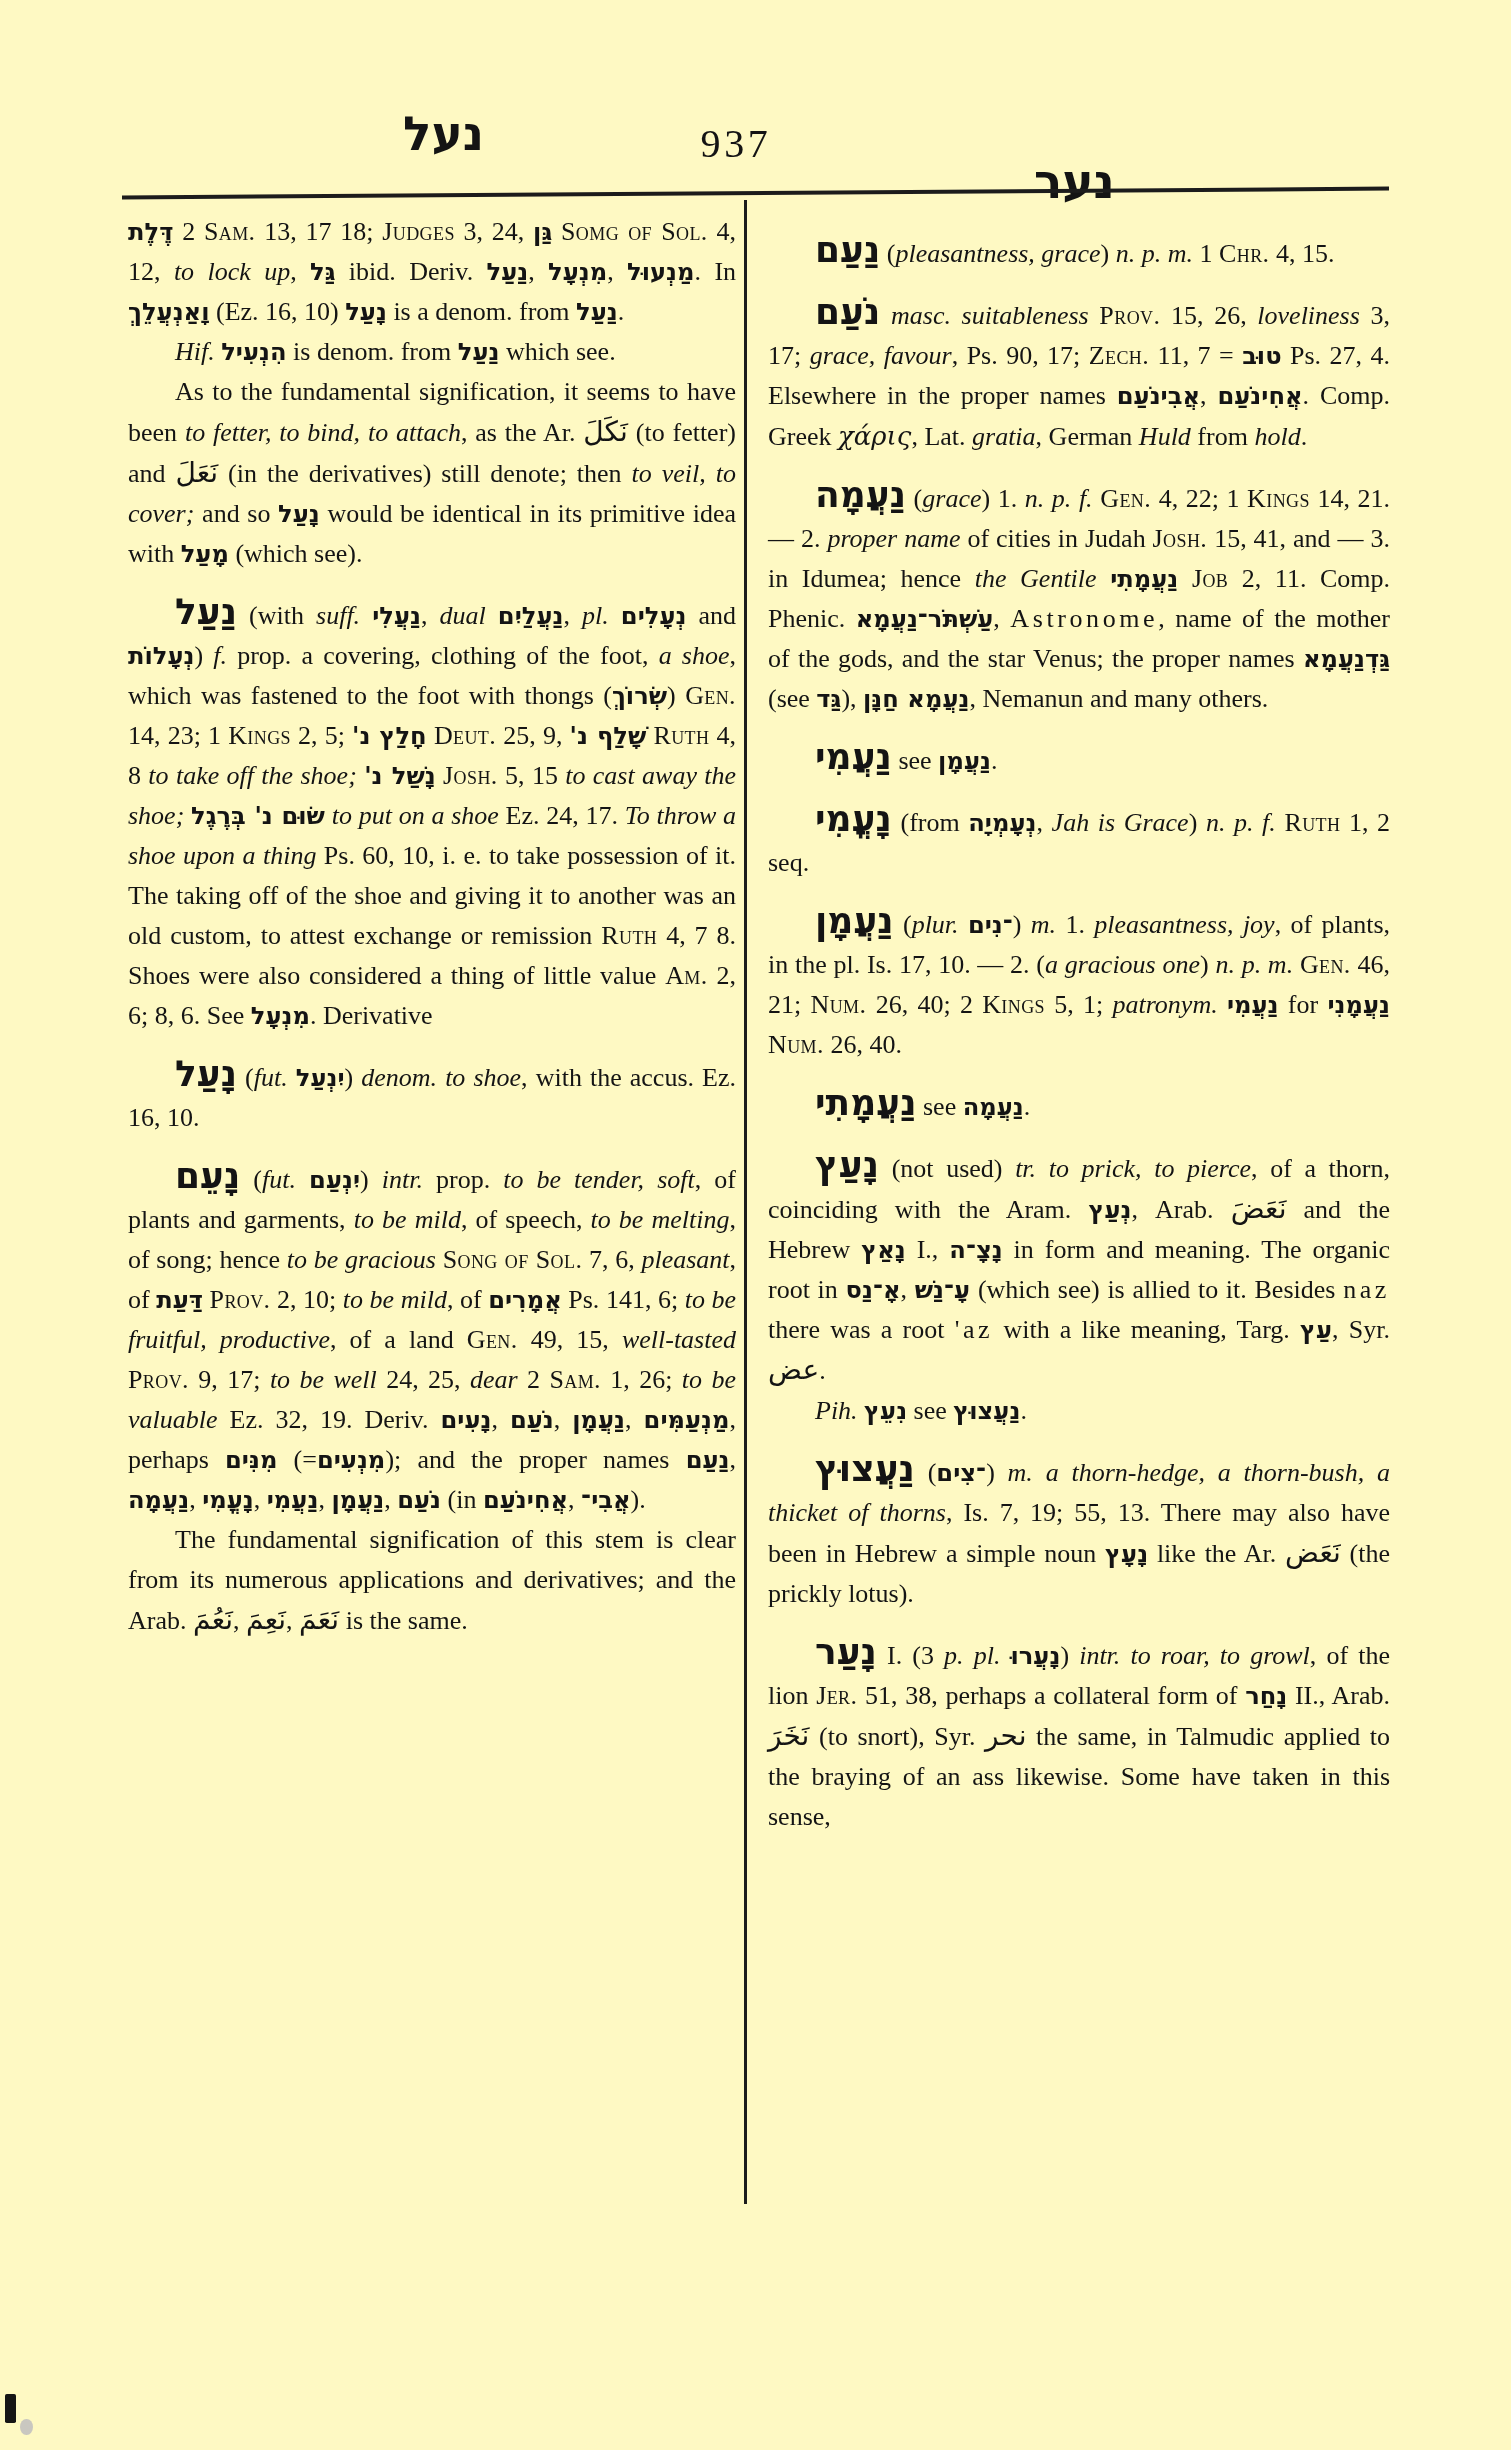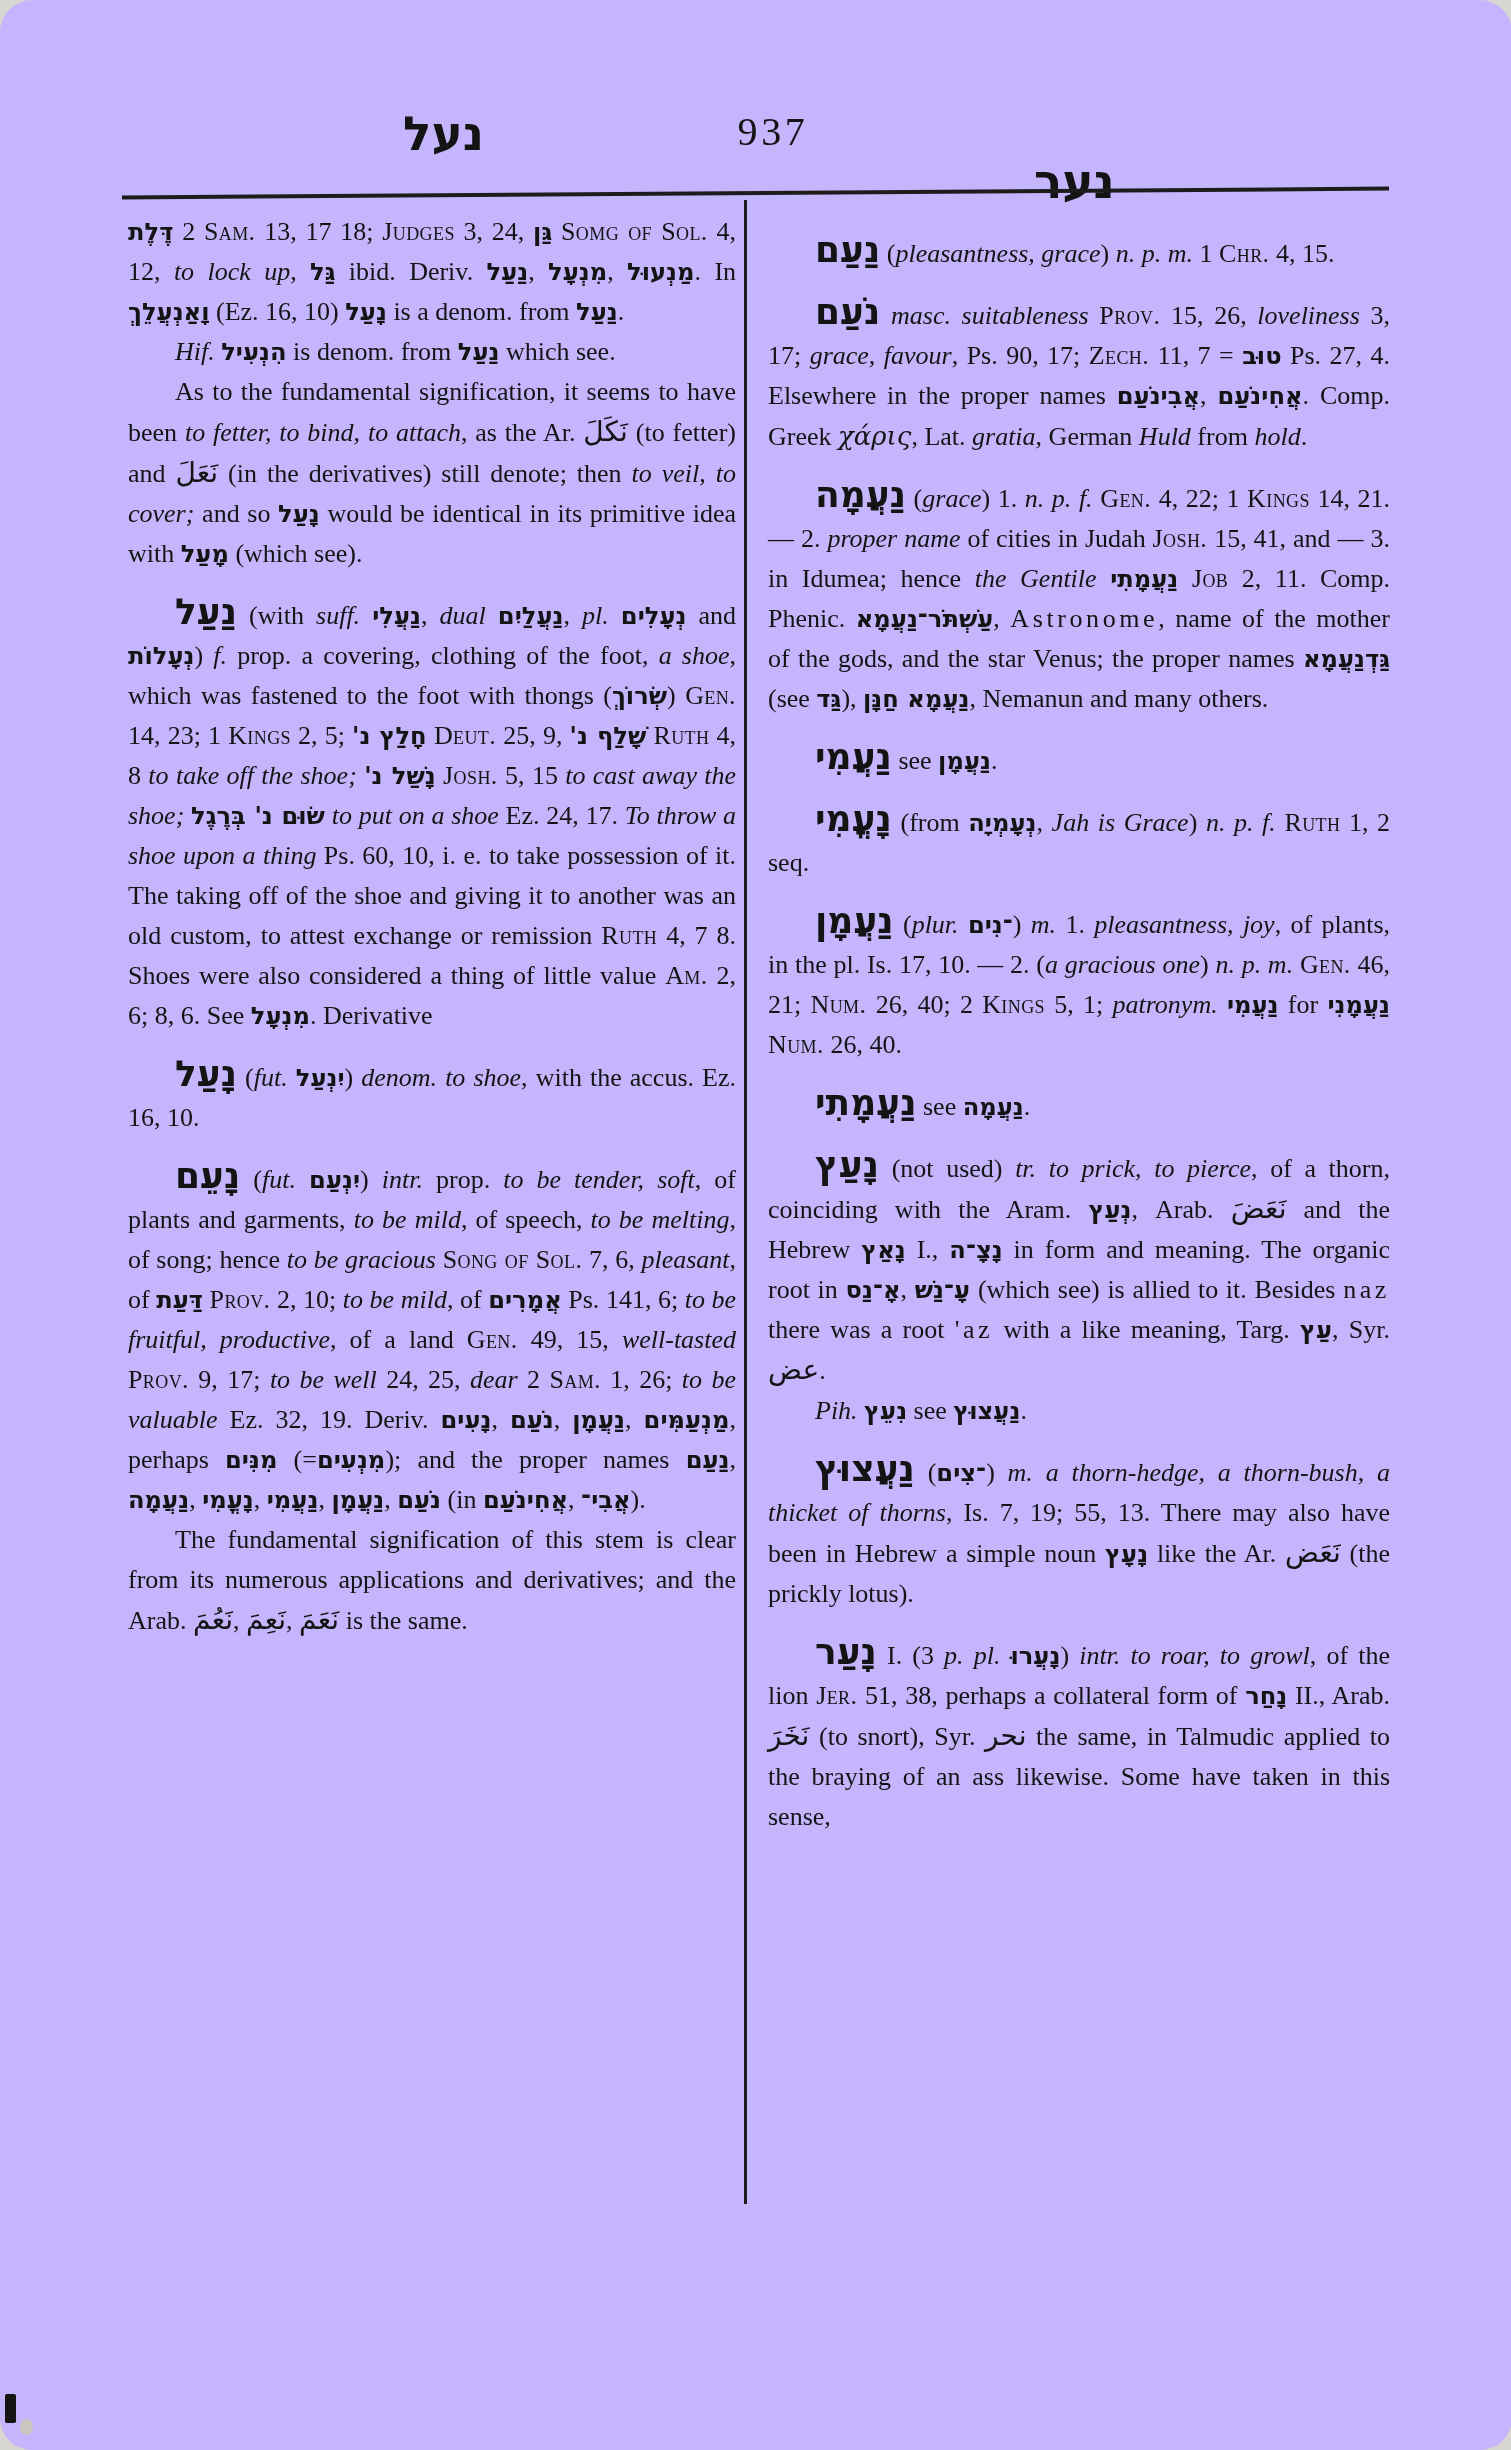--- a/index.html
+++ b/index.html
@@ -1,21 +1,21 @@
 <!DOCTYPE html>
 <html style="font-size:14.4px"><head>
 <meta charset="utf-8">
 <style>
   html,body{margin:0;padding:0;background:#d8d6d0;}
-  .page{position:relative;width:1512px;height:2450px;background:#c4b5fd;overflow:hidden;
-        font-family:"Liberation Serif",serif;color:#141414;border-radius:32px;}
+  .page{position:relative;width:1512px;height:2450px;background:#fef9c3;overflow:hidden;
+        font-family:"Liberation Serif",serif;color:#141414;}
   .hdr-word{position:absolute;top:110px;font-family:"DejaVu Sans",sans-serif;
         font-weight:bold;font-size:47px;line-height:1;}
-  .hdr-num{position:absolute;top:112px;left:0;width:1472px;text-align:center;
-        font-size:40px;letter-spacing:3.6px;line-height:1;margin-left:37px;}
+  .hdr-num{position:absolute;top:124px;left:0;width:1472px;text-align:center;
+        font-size:40px;letter-spacing:3.6px;line-height:1;}
   .hrule{position:absolute;left:122px;top:191px;width:1267px;height:3.6px;background:#1c1c1c;
         transform:rotate(-0.4deg);}
   .vrule{position:absolute;left:744px;top:200px;width:2.7px;height:2004px;background:#1c1c1c;}
   .col{position:absolute;top:212px;}
   .col-left{left:128px;width:608px;}
   .col-right{left:768px;width:622px;}
   .col p{margin:0;text-align:justify;font-size:26px;line-height:40px;}
   .col p.ind{text-indent:47px;}
   .col p.gap{margin-top:20px;}
   .it{font-style:italic;}

